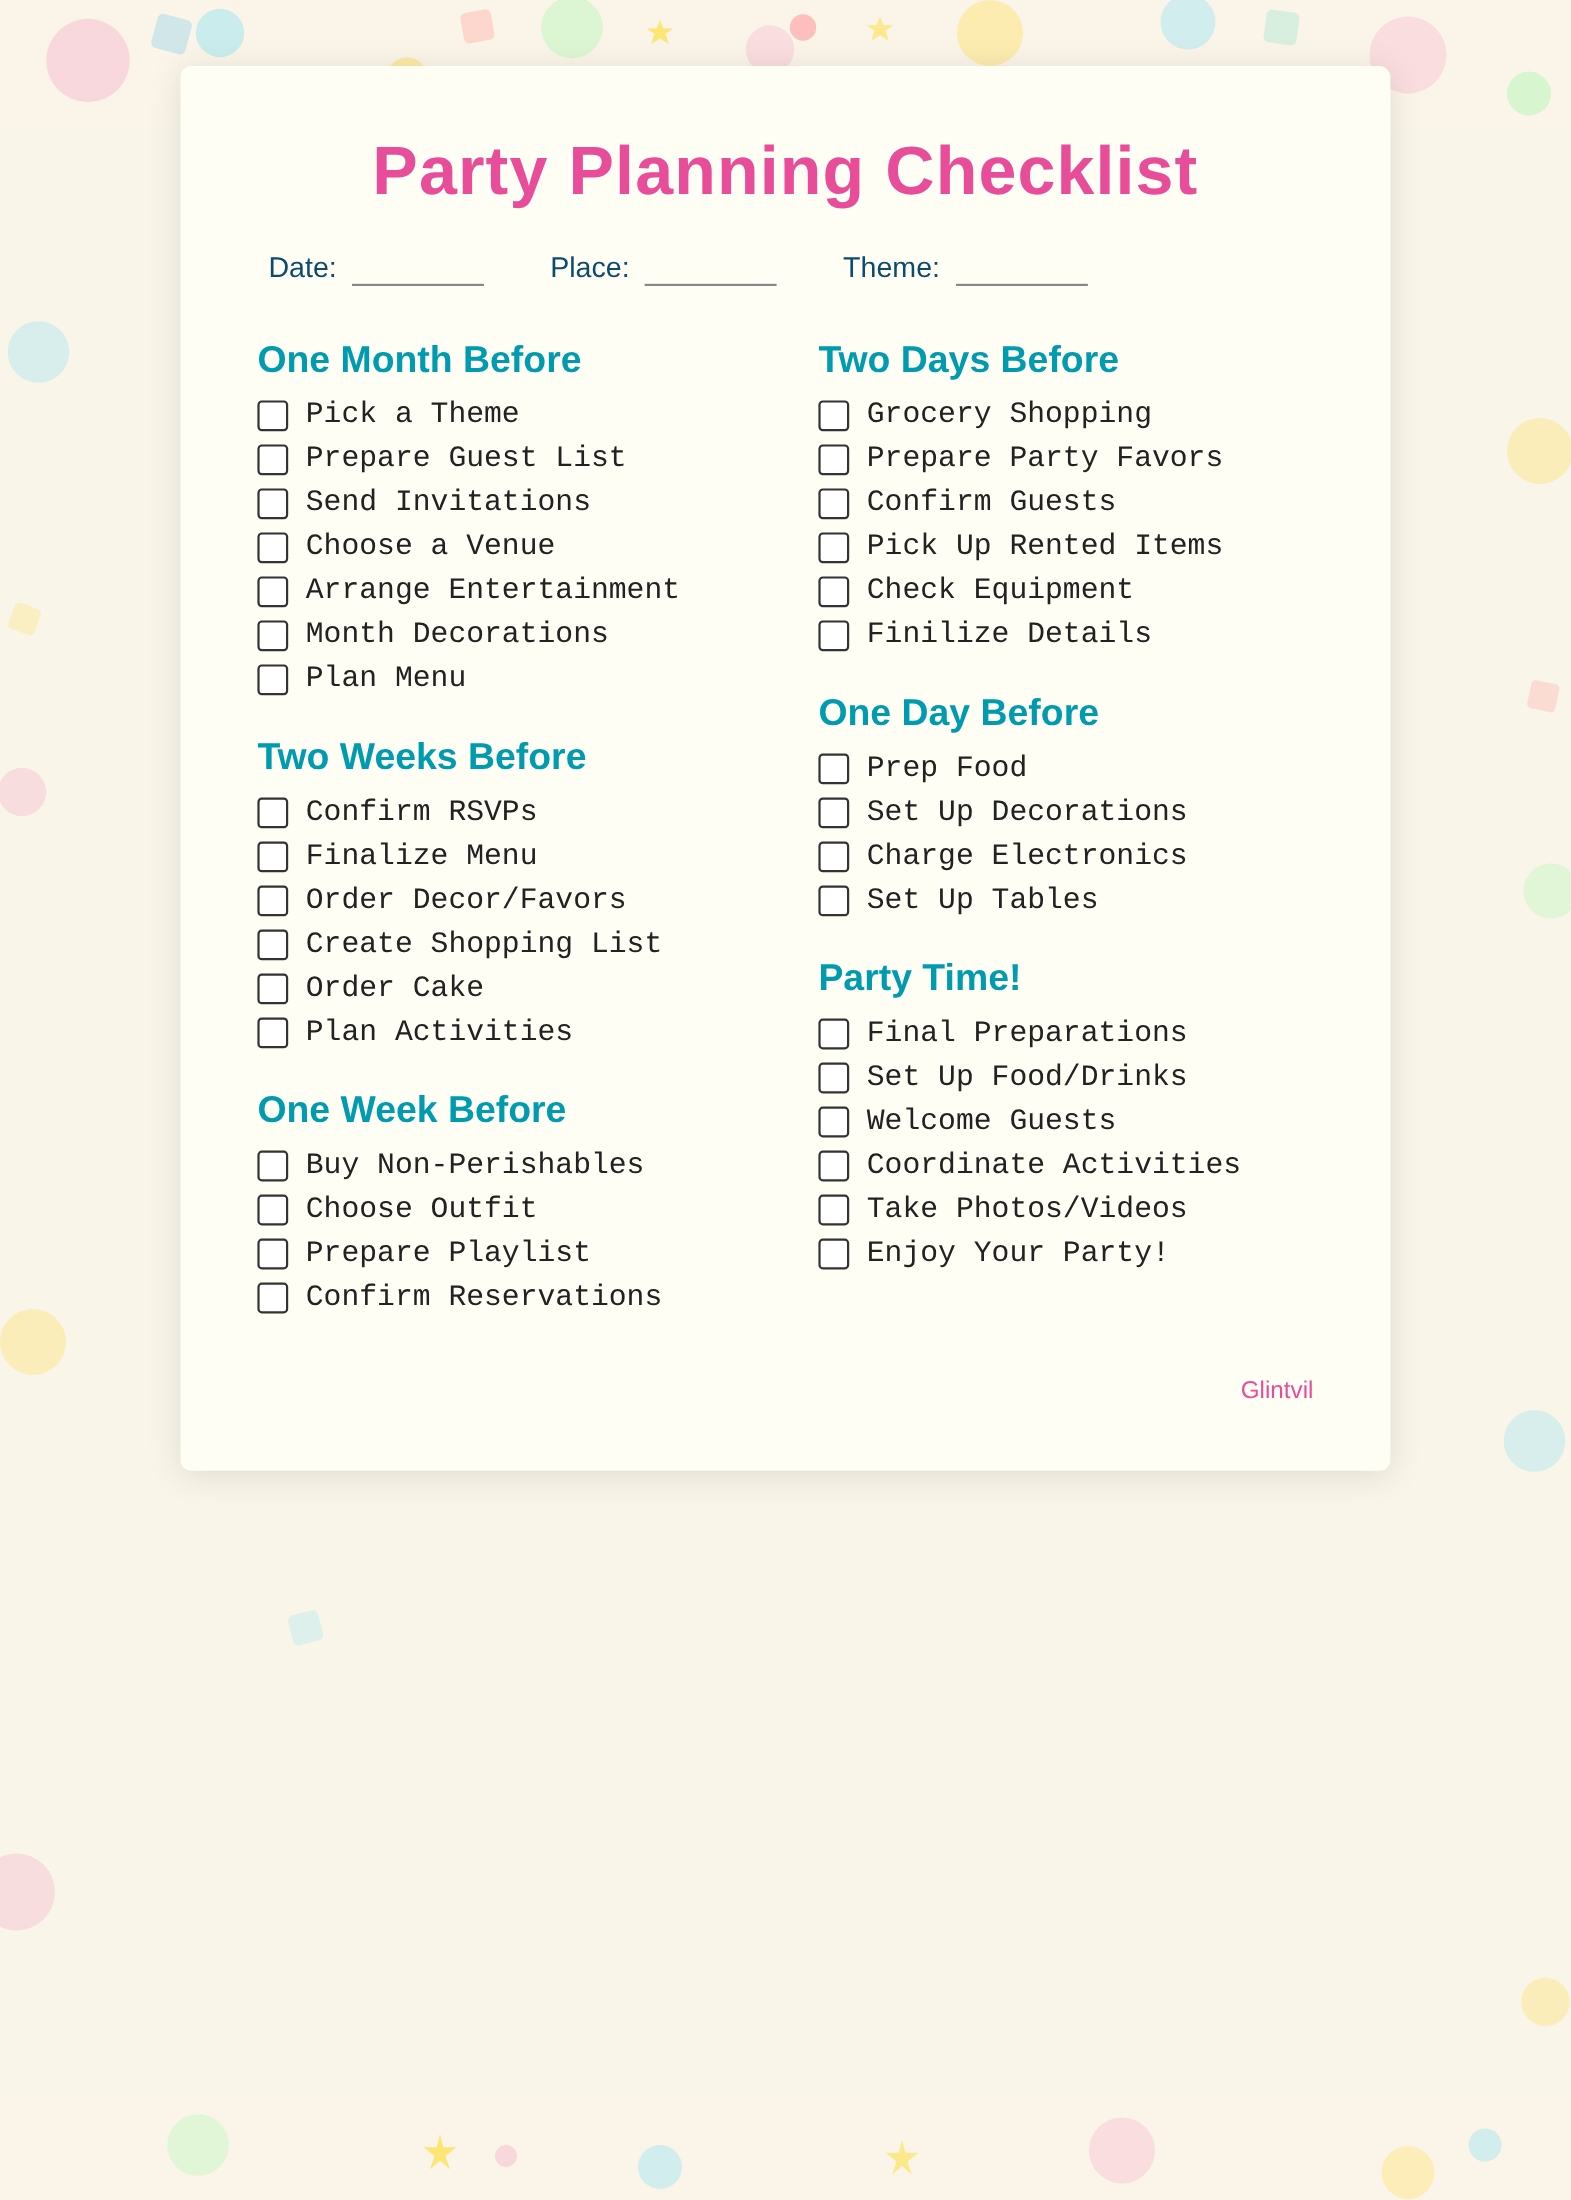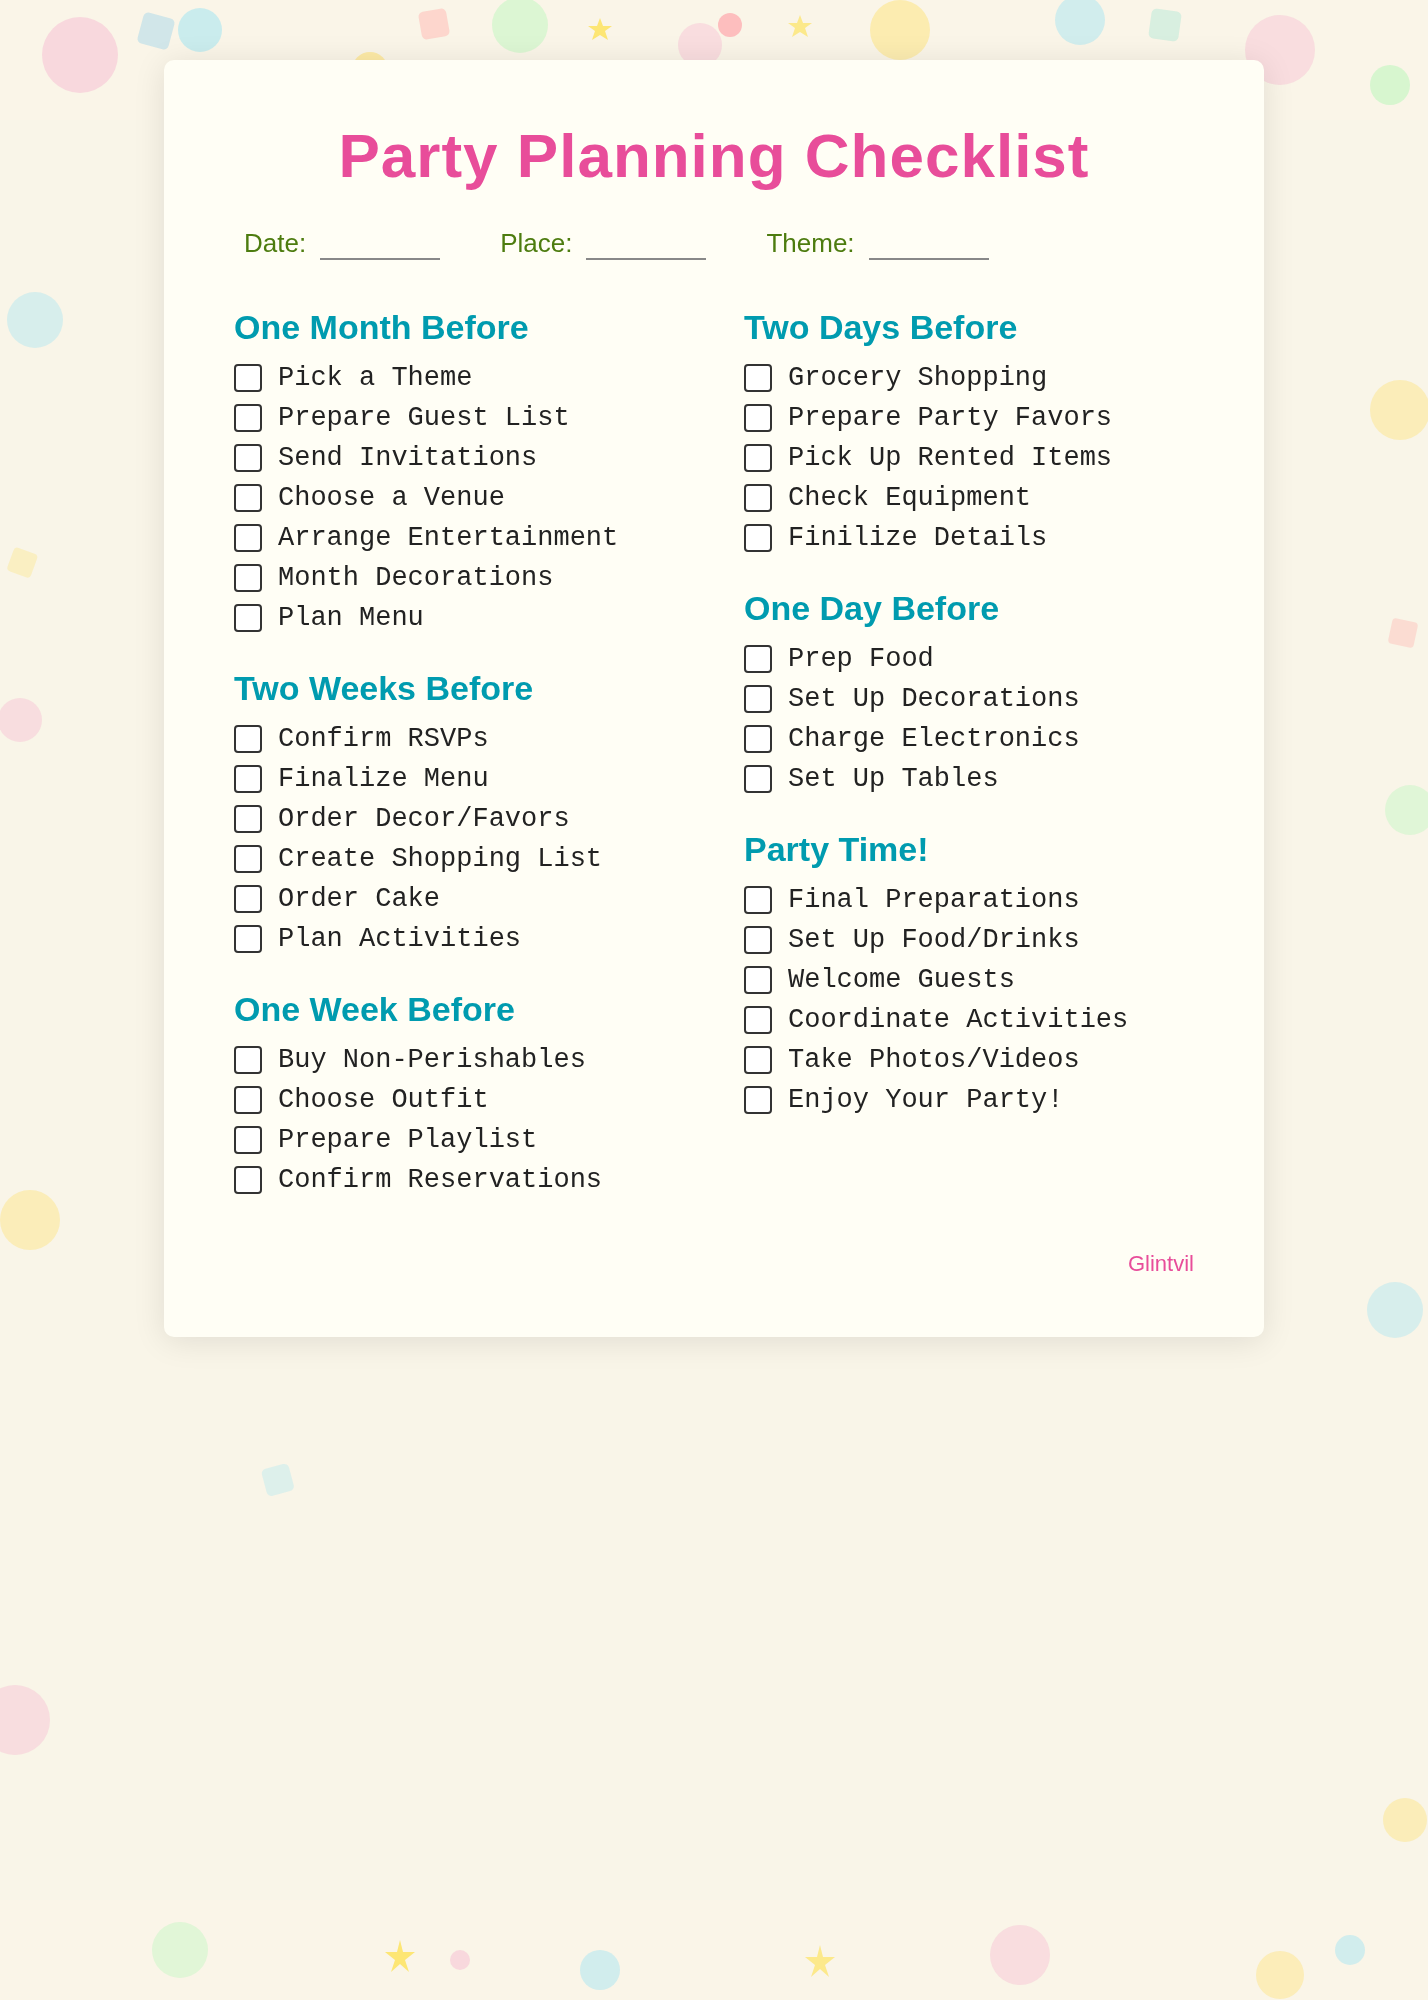--- a/index.html
+++ b/index.html
@@ -68,21 +68,21 @@
     }
 
     .card-meta-field {
       display: flex;
       align-items: center;
       gap: 10px;
     }
 
     .card-meta-label {
       font-size: 26px;
-      color: #4d7c0f;
+      color: #0c4a6e;
     }
 
     .card-meta-underline {
       display: inline-block;
       width: 120px;
       border-bottom: 2px solid #888;
       margin-left: 4px;
     }
 
     .checklist-grid {
@@ -296,20 +296,24 @@
           <div class="checklist-item">
             <span class="checkbox"></span>
             <span class="item-label">Grocery Shopping</span>
           </div>
           <div class="checklist-item">
             <span class="checkbox"></span>
             <span class="item-label">Prepare Party Favors</span>
           </div>
           <div class="checklist-item">
             <span class="checkbox"></span>
+            <span class="item-label">Confirm Guests</span>
+          </div>
+          <div class="checklist-item">
+            <span class="checkbox"></span>
             <span class="item-label">Pick Up Rented Items</span>
           </div>
           <div class="checklist-item">
             <span class="checkbox"></span>
             <span class="item-label">Check Equipment</span>
           </div>
           <div class="checklist-item">
             <span class="checkbox"></span>
             <span class="item-label">Finilize Details</span>
           </div>

